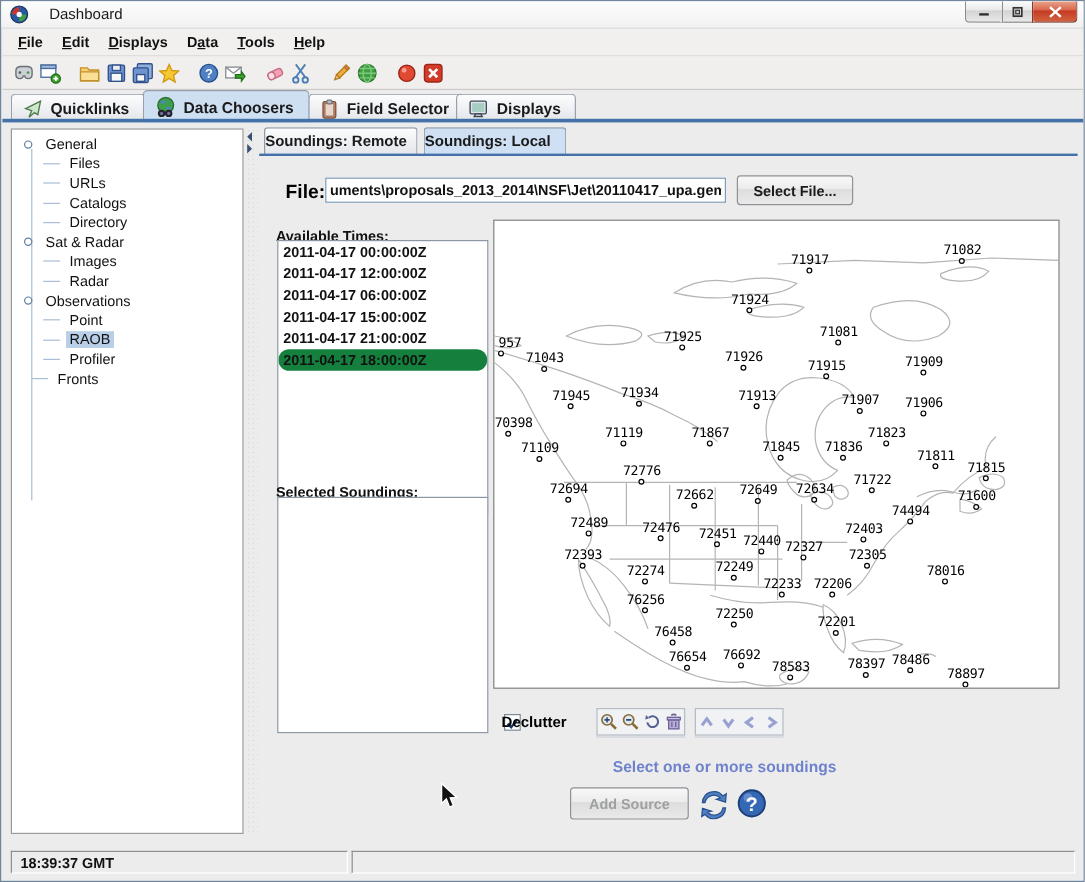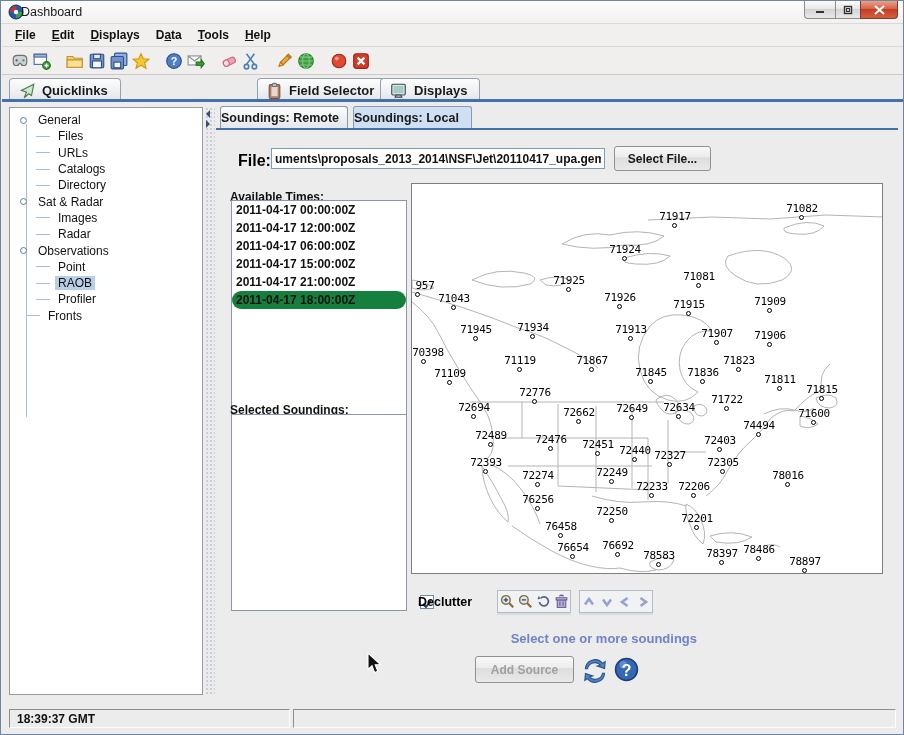--- a/index.html
+++ b/index.html
@@ -4,21 +4,21 @@
 <style>
   html,body{margin:0;padding:0;background:#c8c8c8;}
   *{box-sizing:border-box;}
   .win{position:relative;width:904px;height:735px;background:#ececec;
        border:1px solid #70869f;font-family:"Liberation Sans",sans-serif;
        overflow:hidden;box-shadow:0 2px 8px rgba(0,0,0,.4);}
   
   .titlebar{position:absolute;left:0;top:0;width:100%;height:23px;
             background:linear-gradient(#fdfdfd,#f1f1f1);border-bottom:1px solid #d9d9d9;}
   .appicon{position:absolute;left:7px;top:3px;width:16px;height:16px;}
-  .title{position:absolute;left:20px;top:4px;font-size:12.5px;color:#1a1a1a;}
+  .title{position:absolute;left:40px;top:4px;font-size:12.5px;color:#1a1a1a;}
   .winbtns{position:absolute;right:5px;top:0;display:flex;}
   .wbtn{height:18px;border:1px solid #8c8c8c;border-top:none;
         background:linear-gradient(#fcfcfc,#e8e8e8 45%,#d2d2d2 46%,#e9e9e9);
         display:flex;align-items:center;justify-content:center;}
   .wbtn.min{width:32px;border-radius:0 0 0 4px;}
   .wbtn.res{width:24px;border-left:none;border-right:none;}
   .wbtn.cls{width:38px;border-radius:0 0 4px 0;border-color:#7e3a2e;
         background:linear-gradient(#e9a28b,#d8634b 45%,#c43a22 46%,#d4603f);}
   
   .menubar{position:absolute;left:1px;top:23px;width:901px;height:23px;
@@ -247,20 +247,31 @@
         </svg>
       </span>
   </div>
 
   <div class="tabrow">
     <div class="tab" style="left:7px">
       <svg width="18" height="18" viewBox="0 0 16 16">
           <path d="M14,2 L3,7.5 L7.5,9 L5.5,14 L9.5,10.5 L12,12 z" fill="#cfe8cc" stroke="#4d7a4d"></path>
         </svg>
       <span>Quicklinks</span>
+    </div>
+    <div class="tab sel" style="left:117px">
+      <svg width="19" height="19" viewBox="0 0 16 16">
+          <circle cx="8.5" cy="6.5" r="5.5" fill="#3f9e4a" stroke="#2b6e33"></circle>
+          <path d="M5,4 q2,-1.6 4,0 q-1,2 -4,1 z M9,8 q2.4,-1 3.4,.6 q-1.4,1.8 -3.4,.8 z" fill="#4f86c8"></path>
+          <circle cx="5.6" cy="12.2" r="2.6" fill="#23242a"></circle>
+          <circle cx="10.6" cy="12.2" r="2.6" fill="#23242a"></circle>
+          <circle cx="5.6" cy="12.2" r="1.1" fill="#7a6fae"></circle>
+          <circle cx="10.6" cy="12.2" r="1.1" fill="#7a6fae"></circle>
+        </svg>
+      <span>Data Choosers</span>
     </div>
     <div class="tab" style="left:255px">
       <svg width="17" height="18" viewBox="0 0 16 16">
           <rect x="3" y="2" width="10" height="13" rx="1.4" fill="#c8907a" stroke="#7d4a33"></rect>
           <rect x="4.5" y="3.5" width="7" height="10" fill="#e9d7cb" stroke="#a0765f"></rect>
           <rect x="6" y="0.8" width="4" height="3" rx="1" fill="#b9bec4" stroke="#70757b"></rect>
         </svg>
       <span>Field Selector</span>
     </div>
     <div class="tab" style="left:378px">

